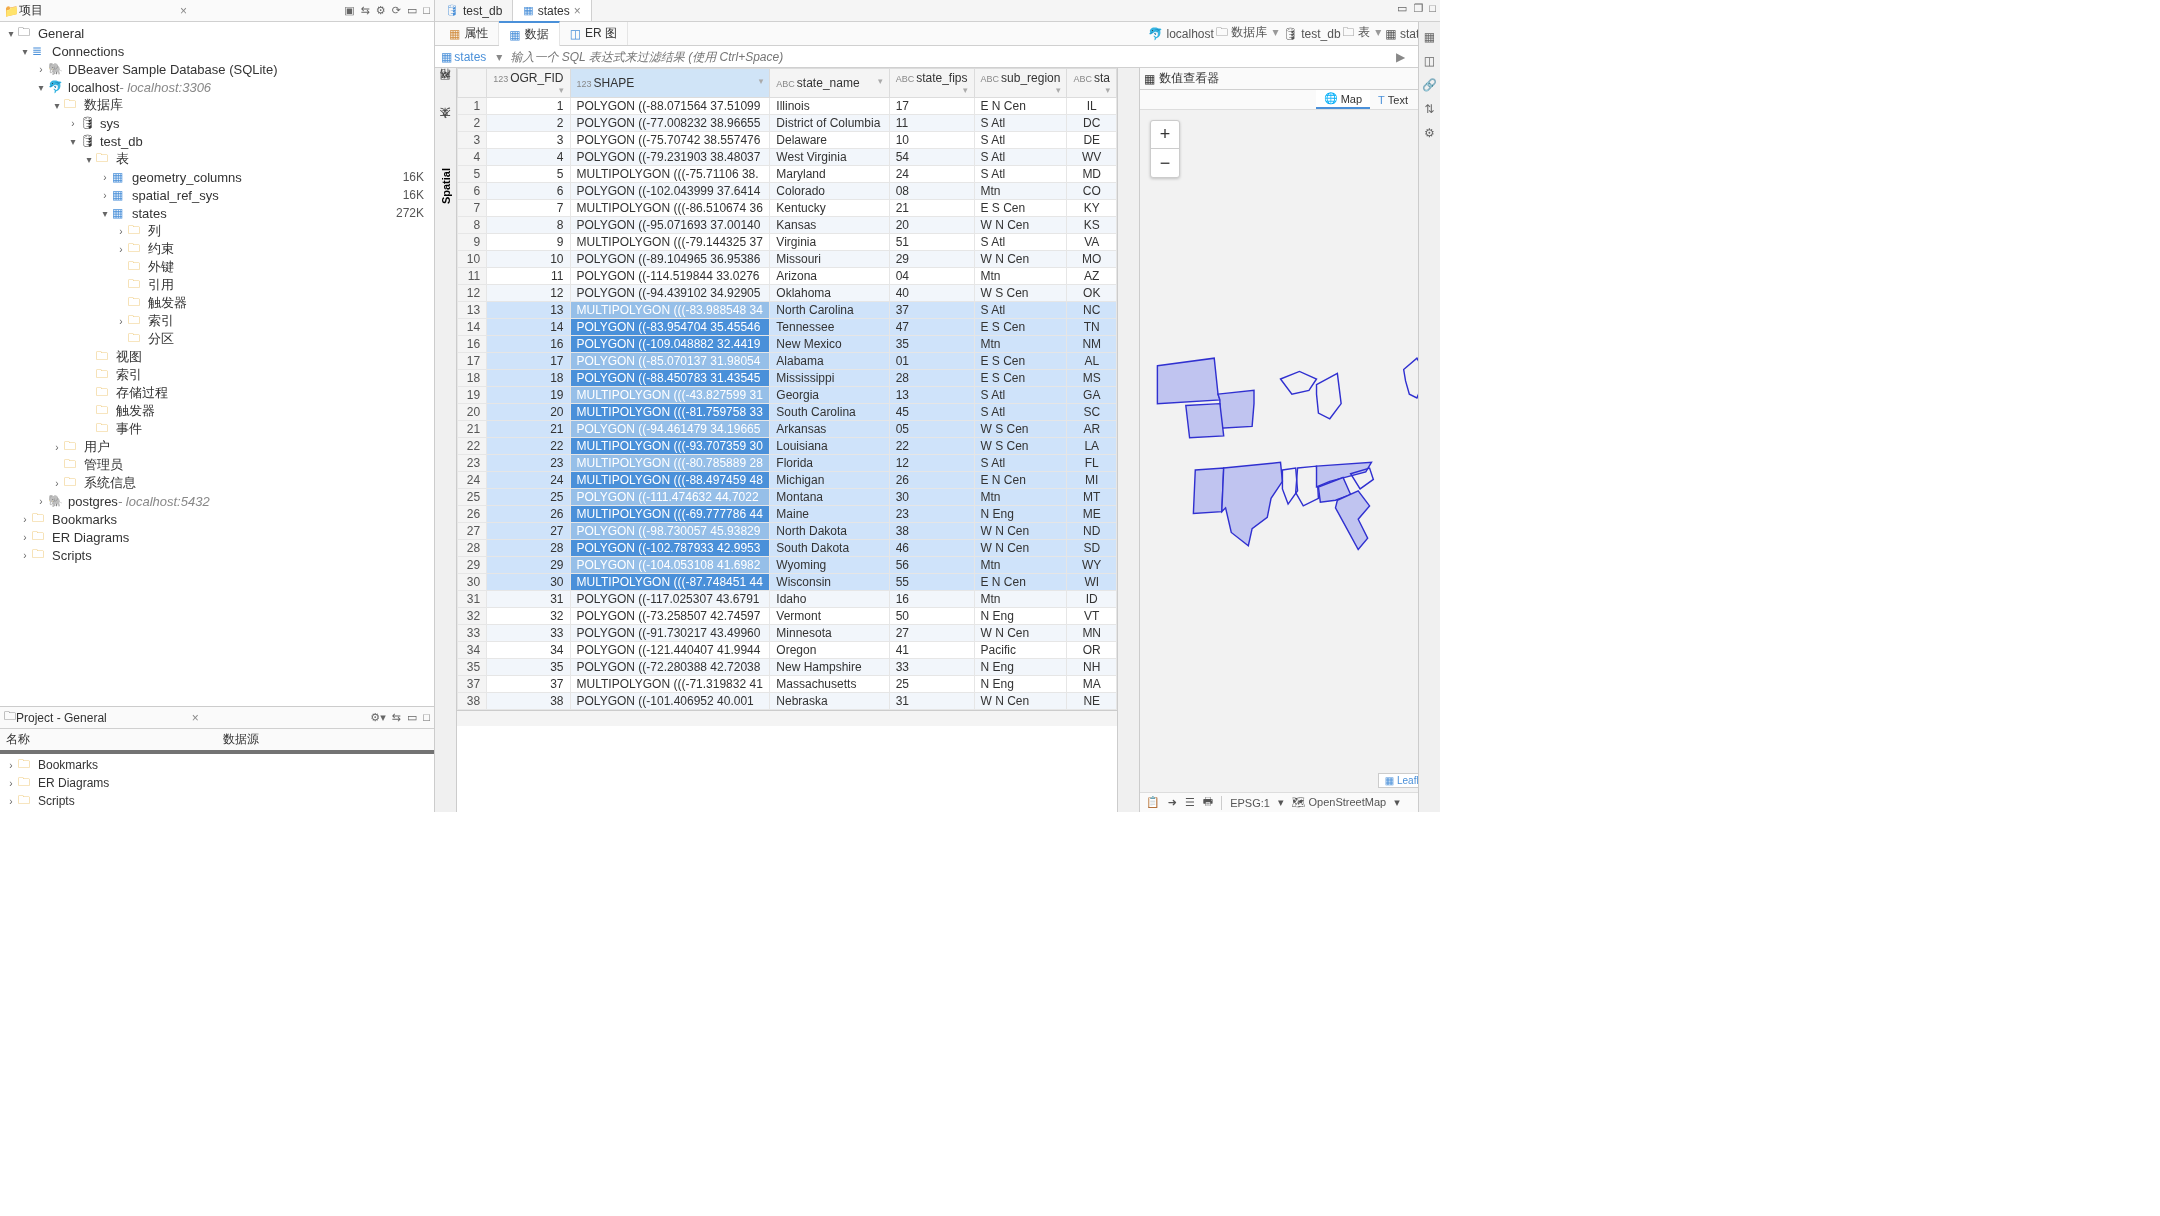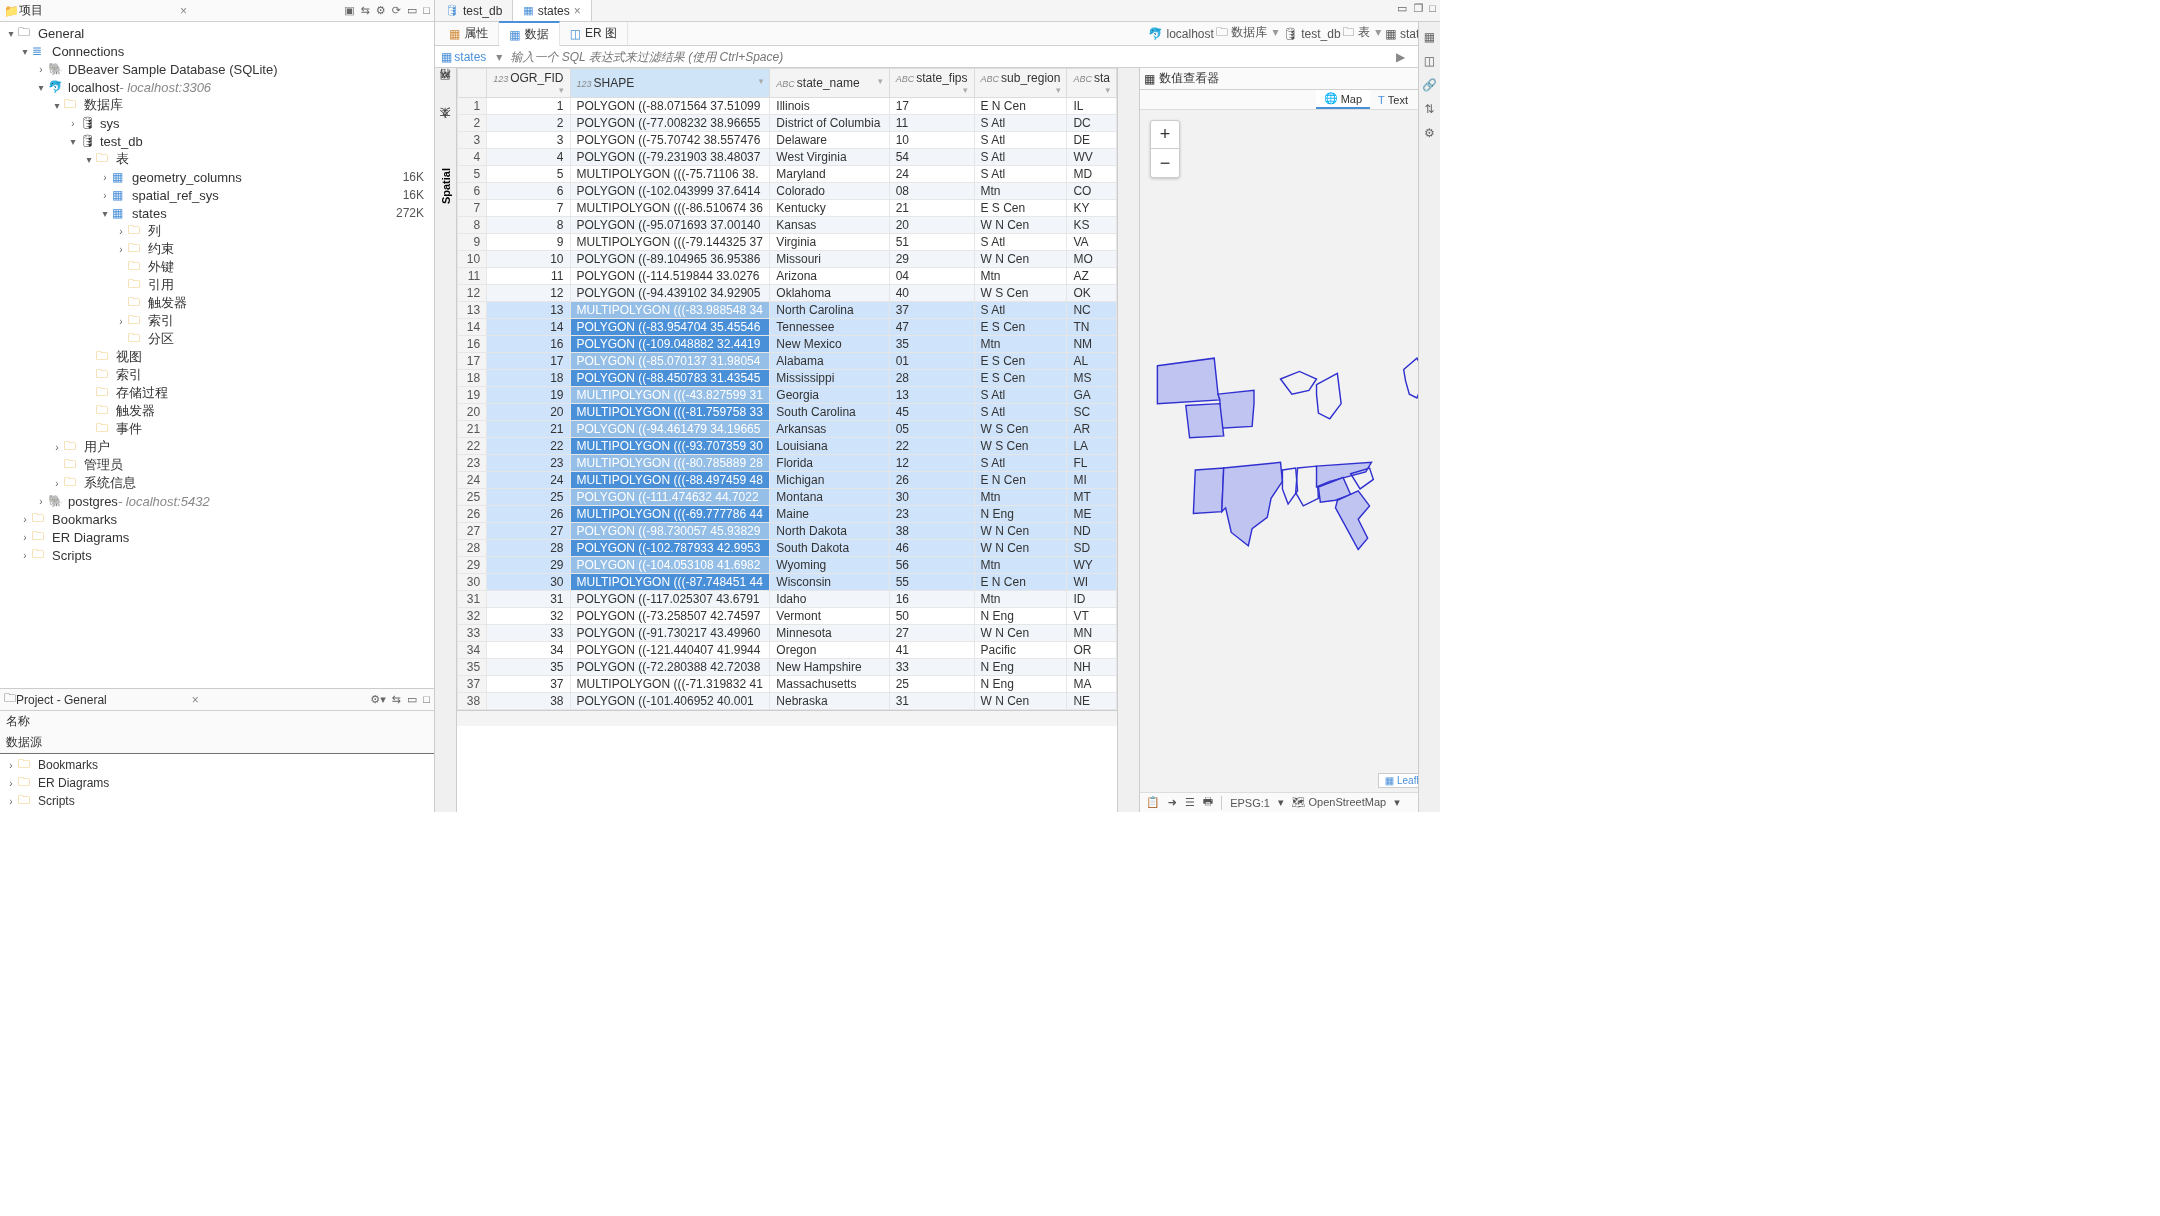--- a/index.html
+++ b/index.html
@@ -18,21 +18,21 @@
 .tree-row { display:flex; align-items:center; padding:1px 4px; white-space:nowrap; height:18px; cursor:pointer; }
 .tree-row .chev { width:14px; text-align:center; color:#666; font-size:10px; }
 .tree-row .icon { width:16px; margin-right:4px; font-size:12px; }
 .tree-row .ext { margin-left:auto; color:#555; font-size:12px; padding-right:6px; }
 .folder-y { color:#e3a21a; }
 .db-icon { color:#4a90d9; }
 .gray { color:#888; font-style:italic; }
 .bold { font-weight:normal; }
 
 .project-pane { border-top:1px solid #ccc; }
-.proj-cols { display:flex; border-bottom:1px solid #737373; background:#fafafa; font-size:12px;flex-direction:column; }
+.proj-cols { display:flex; border-bottom:4px solid #737373; background:#fafafa; font-size:12px; }
 .proj-cols div { flex:1; padding:2px 6px; }
 .proj-tree { padding:2px 0; }
 
 
 .right-col { display:flex; flex-direction:column; position:relative; }
 .editor-tabs { display:flex; align-items:center; height:22px; border-bottom:1px solid #d0d0d0; background:#f5f5f5; }
 .tab { display:flex; align-items:center; padding:2px 10px; border-right:1px solid #d0d0d0; font-size:12px; cursor:pointer; height:21px; }
 .tab.active { background:#fff; }
 .tab .ticon { color:#4a90d9; margin-right:4px; font-size:11px; }
 
@@ -50,35 +50,35 @@
 
 .main-split { flex:1; display:grid; grid-template-columns: 1fr 300px; overflow:hidden; }
 .data-area { display:flex; overflow:hidden; border-right:1px solid #ccc; }
 .gutter-left { width:22px; background:#f0f0f0; border-right:1px solid #ccc; display:flex; flex-direction:column; align-items:center; justify-content:flex-start; padding-top:20px; gap:40px; }
 .gutter-left .vtext { writing-mode:vertical-rl; transform:rotate(180deg); font-size:11px; color:#444; cursor:pointer; }
 .gutter-left .vtext.active { color:#000; font-weight:600; }
 
 .table-wrap { flex:1; overflow:auto; position:relative; }
 table.data { border-collapse:collapse; width:100%; font-size:12px; }
 table.data th { background:#f4f4f4; border:1px solid #dcdcdc; padding:2px 6px; text-align:left; font-weight:normal; position:sticky; top:0; white-space:nowrap; }
-table.data th .abc { color:#888; font-size:9px; margin-right:2px;font-style:italic; }
+table.data th .abc { color:#888; font-size:9px; margin-right:2px; }
 table.data th .fil { float:right; color:#aaa; font-size:9px; }
 table.data td { border:1px solid #e6e6e6; padding:1px 6px; white-space:nowrap; overflow:hidden; }
 table.data td.rownum { background:#f4f4f4; text-align:right; color:#555; width:30px; }
 table.data td.num { text-align:right; width:60px; }
 table.data tr:nth-child(even) td.cell { background:#f2f6fb; }
 table.data tr.sel td.cell { background:#cfe3fa; }
 table.data tr.sel td.shape { background:#4a90d9; color:#fff; }
 table.data tr.sel2 td.cell { background:#cfe3fa; }
 table.data tr.sel2 td.shape { background:#96bfe8; color:#fff; }
 table.data td.shape { width:200px; max-width:200px; }
 table.data td.stname { width:120px; }
 table.data td.fips { width:80px; }
 table.data td.subr { width:90px; }
-table.data td.abbr { width:40px; }
+table.data td.abbr { width:40px;text-align:center; }
 th.shape-hdr { background:#d0e4f7 !important; }
 
 .bottom-scroll { height:16px; background:#f4f4f4; border-top:1px solid #ccc; }
 
 
 .viewer { display:flex; flex-direction:column; }
 .viewer-hdr { display:flex; align-items:center; height:22px; background:#fafafa; border-bottom:1px solid #d0d0d0; padding:0 4px; }
 .viewer-hdr .title { flex:1; font-size:12px; display:flex; align-items:center; gap:4px; }
 .viewer-tabs { display:flex; border-bottom:1px solid #ddd; background:#fafafa; justify-content:flex-end; }
 .viewer-tabs .vtab { padding:2px 8px; cursor:pointer; font-size:11px; display:flex; align-items:center; gap:3px; }

